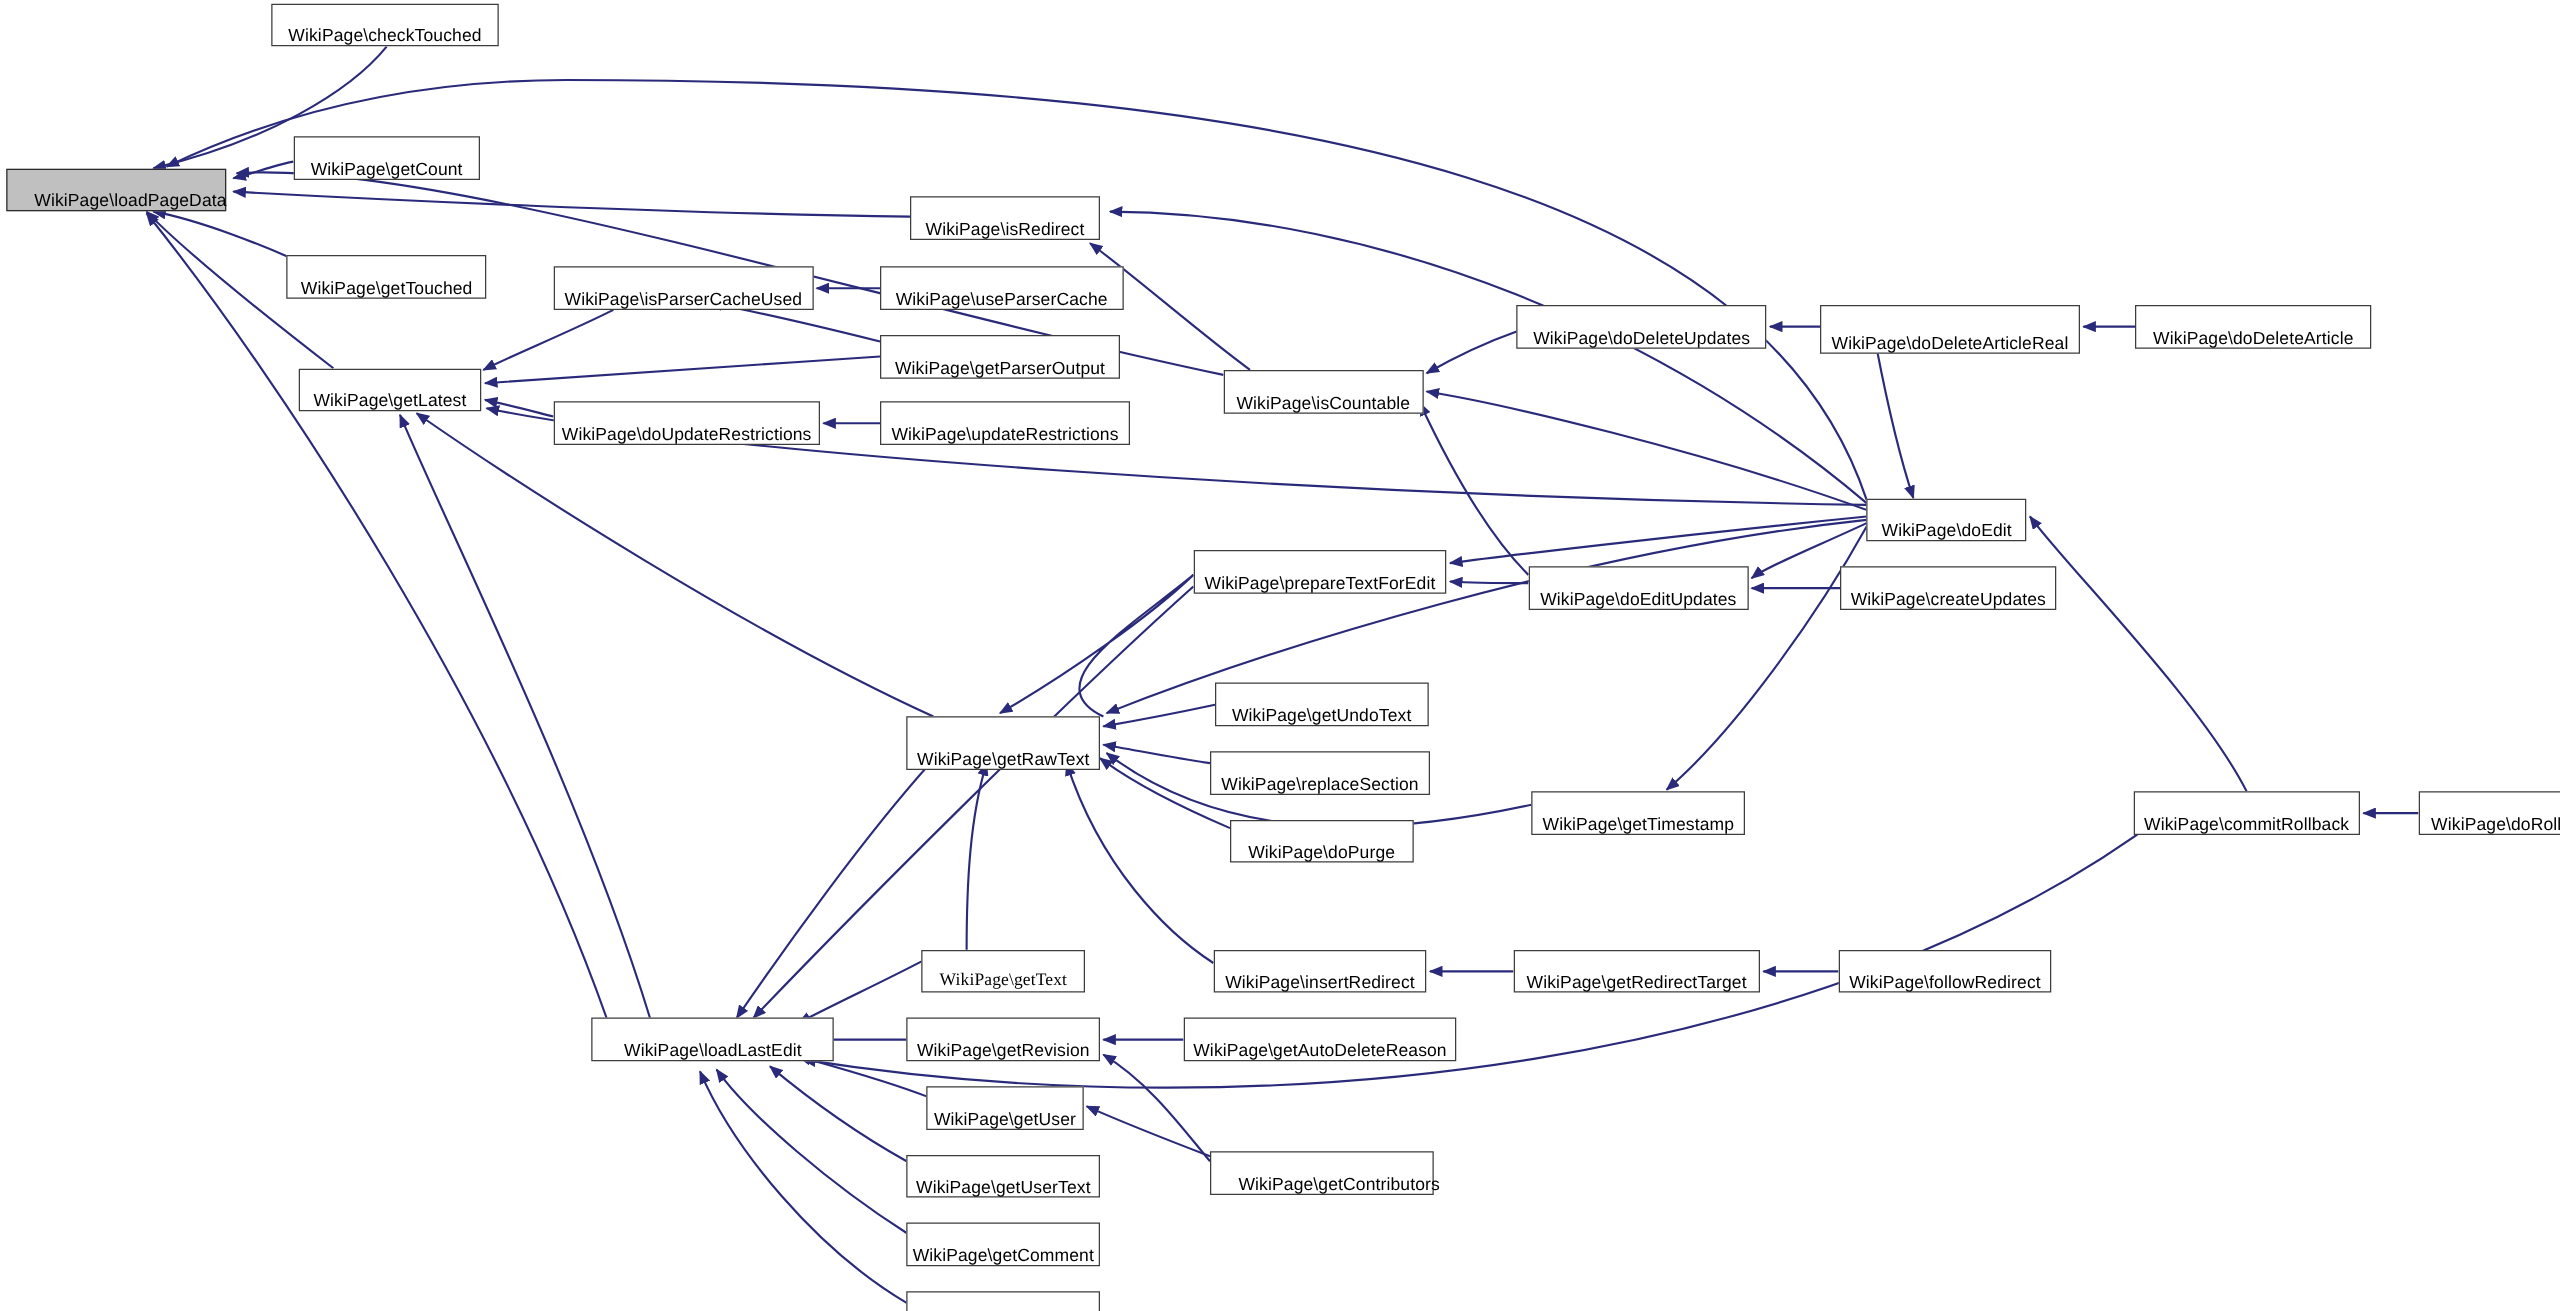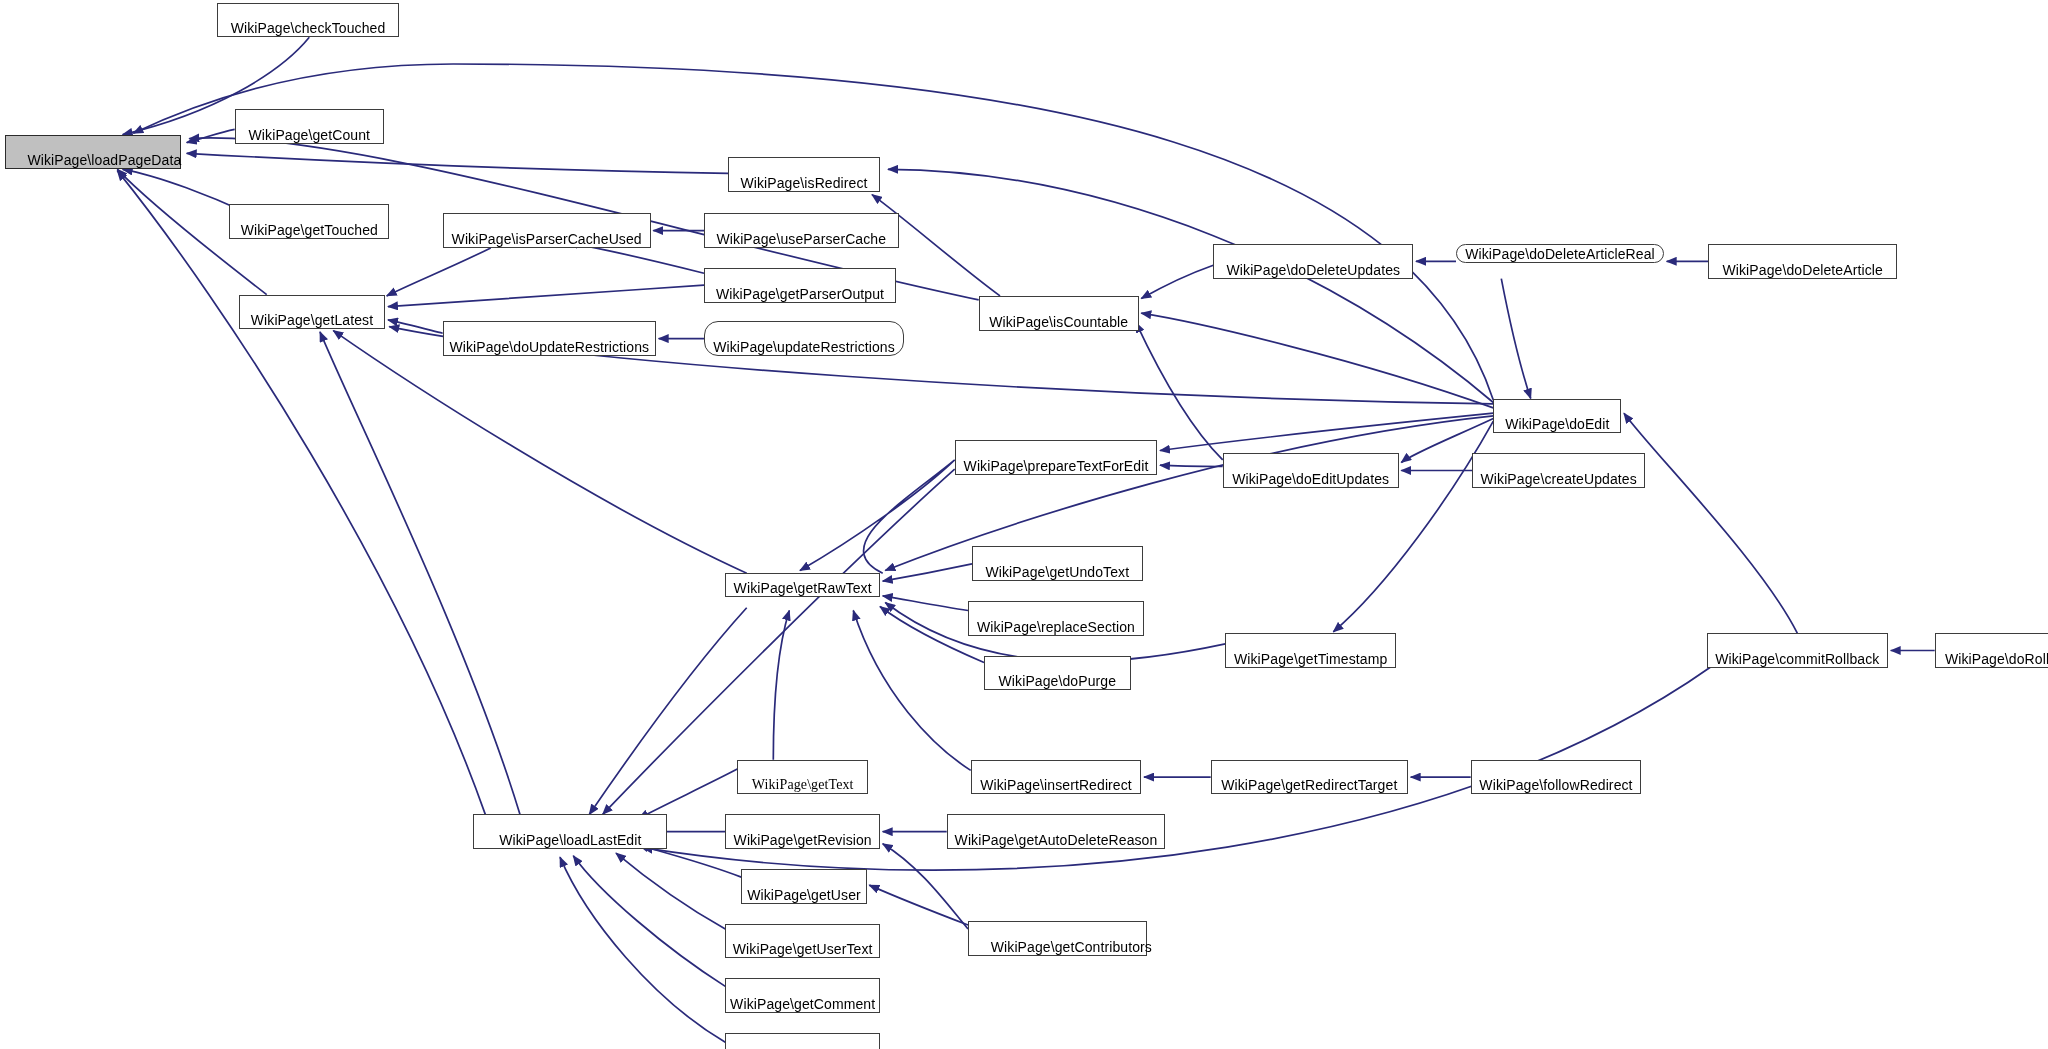--- a/index.html
+++ b/index.html
@@ -100,51 +100,51 @@
       </div>
       <div class="node" style="left: 704px; top: 213.266px; width: 194.667px; height: 34.6557px;">
         <span>WikiPage\useParserCache</span>
       </div>
       <div class="node" style="left: 704px; top: 267.915px; width: 192px; height: 34.6557px;">
         <span>WikiPage\getParserOutput</span>
       </div>
       <div class="node" style="left: 442.667px; top: 321.231px; width: 213.333px; height: 34.6557px;">
         <span>WikiPage\doUpdateRestrictions</span>
       </div>
-      <div class="node" style="left: 704px; top: 321.231px; width: 200px; height: 34.6557px; border-radius: 14px;">
+      <div class="node" style="left: 704px; top: 321.231px; width: 200px; height: 34.6557px;">
         <span>WikiPage\updateRestrictions</span>
       </div>
       <div class="node" style="left: 728px; top: 157.283px; width: 152px; height: 34.6557px;">
         <span>WikiPage\isRedirect</span>
       </div>
       <div class="node" style="left: 978.667px; top: 295.906px; width: 160px; height: 34.6557px;">
         <span>WikiPage\isCountable</span>
       </div>
       <div class="node" style="left: 1213.33px; top: 243.922px; width: 200px; height: 34.6557px;">
         <span>WikiPage\doDeleteUpdates</span>
       </div>
-      <div class="node" style="left: 1456px; top: 243.922px; width: 208px; height: 19px; border-radius: 10px;">
+      <div class="node" style="left: 1456px; top: 243.922px; width: 208px; height: 39px;">
         <span>WikiPage\doDeleteArticleReal</span>
       </div>
       <div class="node" style="left: 1708px; top: 243.922px; width: 189.333px; height: 34.6557px;">
         <span>WikiPage\doDeleteArticle</span>
       </div>
       <div class="node" style="left: 1493.33px; top: 398.54px; width: 128px; height: 34.6557px;">
         <span>WikiPage\doEdit</span>
       </div>
       <div class="node" style="left: 954.667px; top: 439.86px; width: 202.667px; height: 34.6557px;">
         <span>WikiPage\prepareTextForEdit</span>
       </div>
       <div class="node" style="left: 1222.67px; top: 453.189px; width: 176px; height: 34.6557px;">
         <span>WikiPage\doEditUpdates</span>
       </div>
       <div class="node" style="left: 1472px; top: 453.189px; width: 173.333px; height: 34.6557px;">
         <span>WikiPage\createUpdates</span>
       </div>
-      <div class="node" style="left: 725.333px; top: 573.151px; width: 154.667px; height: 24px;">
+      <div class="node" style="left: 725.333px; top: 573.151px; width: 154.667px; height: 43px;">
         <span>WikiPage\getRawText</span>
       </div>
       <div class="node" style="left: 972px; top: 546.493px; width: 170.667px; height: 34.6557px;">
         <span>WikiPage\getUndoText</span>
       </div>
       <div class="node" style="left: 968px; top: 601.142px; width: 176px; height: 34.6557px;">
         <span>WikiPage\replaceSection</span>
       </div>
       <div class="node" style="left: 984px; top: 655.792px; width: 146.667px; height: 34.6557px;">
         <span>WikiPage\doPurge</span>

